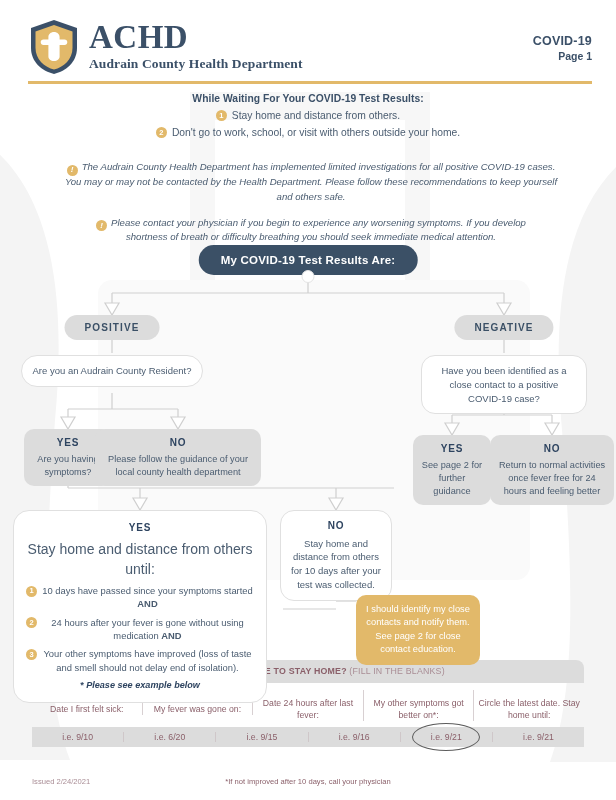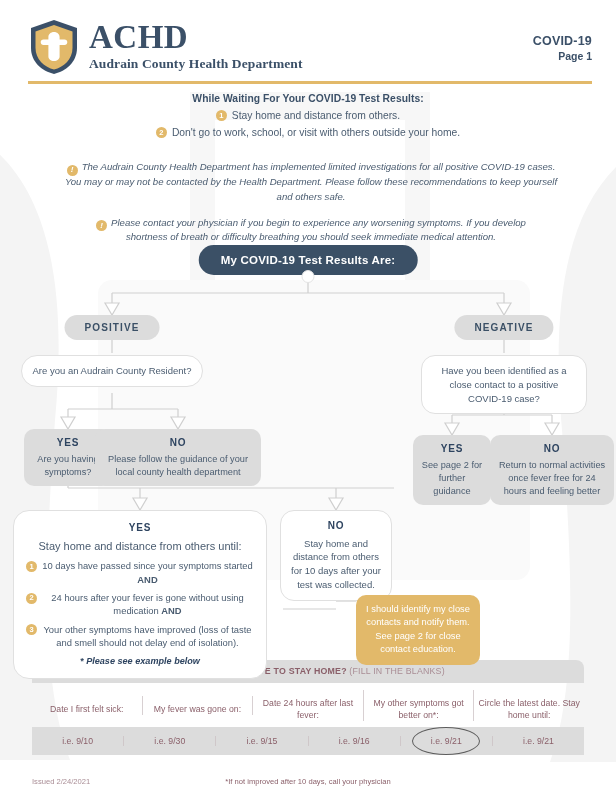--- a/index.html
+++ b/index.html
@@ -92,21 +92,21 @@
   .box-gray {
     background:#dcdcdc; border-radius:10px;
     font-size:9.2px; color:#4a5c70; text-align:center;
     padding:7px 8px; line-height:1.4;
   }
   .box-gray .hdr, .box-white .hdr {
     font-weight:bold; color:#2e4460; font-size:10px;
     letter-spacing:0.8px; margin-bottom:3px; display:block;
   }
   .box-white.big { border-radius:16px; padding:10px 12px; }
-  .box-white.big .lead { font-size:11px; margin-bottom:5px; display:block; }
+  .box-white.big .lead { font-size:14px; margin-bottom:5px; display:block; }
   .listrow {
     display:flex; gap:4px; align-items:flex-start;
     font-size:9.4px; line-height:1.42; margin-bottom:5px; text-align:center;
   }
   .listrow .numdot { margin-top:1.5px; }
   .listrow span.txt { flex:1; text-align:center; }
   .ex-note { font-size:9.1px; font-weight:bold; font-style:italic; color:#2e4460; margin-top:2px; }
   .gold-callout {
     background:#e2b96a; color:#ffffff; border-radius:10px;
     font-size:9.3px; text-align:center; padding:8px 10px; line-height:1.45;
@@ -118,21 +118,21 @@
     background:#dcdcdc; border-radius:8px 8px 0 0;
     text-align:center; padding:6px 0 7px; font-size:8.8px; letter-spacing:0.2px;
   }
   #tbl-head .strong { font-weight:bold; color:#8a5f69; }
   #tbl-head .light { color:#a98d95; }
   #tbl-cols { display:flex; height:44px;align-items:center; }
   .tcol { flex:1; text-align:center; padding-top:7px;
           font-size:8.7px; color:#8a5f69; line-height:1.38;
           border-right:1px solid #d8d0d2; }
   .tcol:last-child { border-right:none; }
-  #tbl-vals { display:flex; background:#dcdcdc; height:28px; align-items:center; }
+  #tbl-vals { display:flex; background:#dcdcdc; height:20px; align-items:center; }
   .vcol { flex:1; text-align:center; font-size:8.7px; color:#8a5f69;
           border-right:1px solid #cfc7c9; position:relative; }
   .vcol:last-child { border-right:none; }
   .circle-mark { position:absolute; left:50%; top:50%;
                  transform:translate(-50%,-50%);
                  width:68px; height:28px; border:1.4px solid #5c5c5c;
                  border-radius:50%/50%; pointer-events:none; }
 
   
   #footer { position:absolute; left:32px; right:32px; top:777px;
@@ -334,21 +334,21 @@
     </div>
     <div id="tbl-cols">
       <div class="tcol">Date I first felt sick:</div>
       <div class="tcol">My fever was gone on:</div>
       <div class="tcol">Date 24 hours after last fever:</div>
       <div class="tcol">My other symptoms got better on*:</div>
       <div class="tcol">Circle the latest date. Stay home until:</div>
     </div>
     <div id="tbl-vals">
       <div class="vcol">i.e. 9/10</div>
-      <div class="vcol">i.e. 9/30</div>
+      <div class="vcol">i.e. 6/20</div>
       <div class="vcol">i.e. 9/15</div>
       <div class="vcol">i.e. 9/16</div>
       <div class="vcol">
         <span>i.e. 9/21</span>
         <span class="circle-mark"></span>
       </div>
       <div class="vcol">i.e. 9/21</div>
     </div>
   </div>
 

